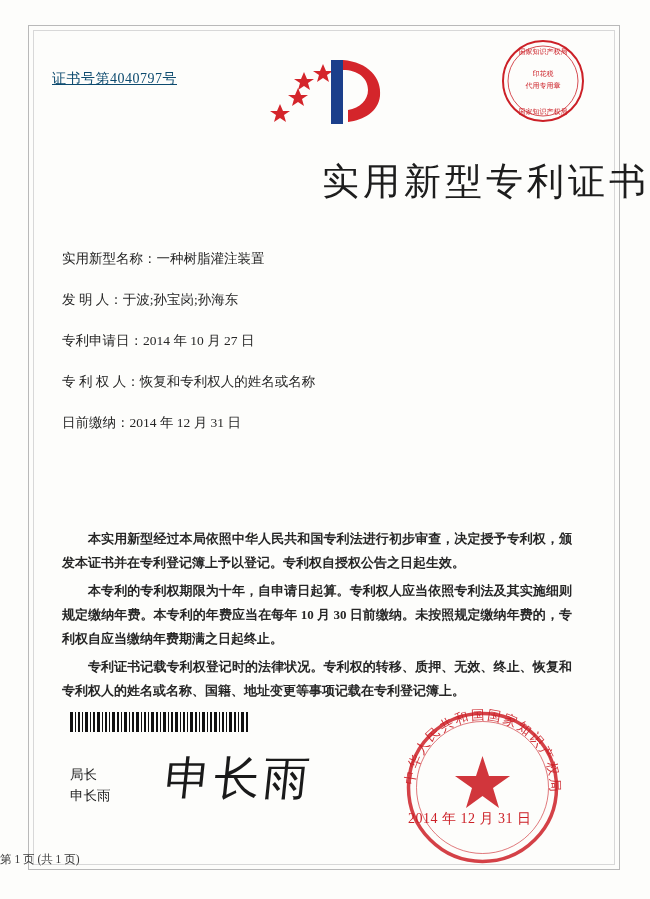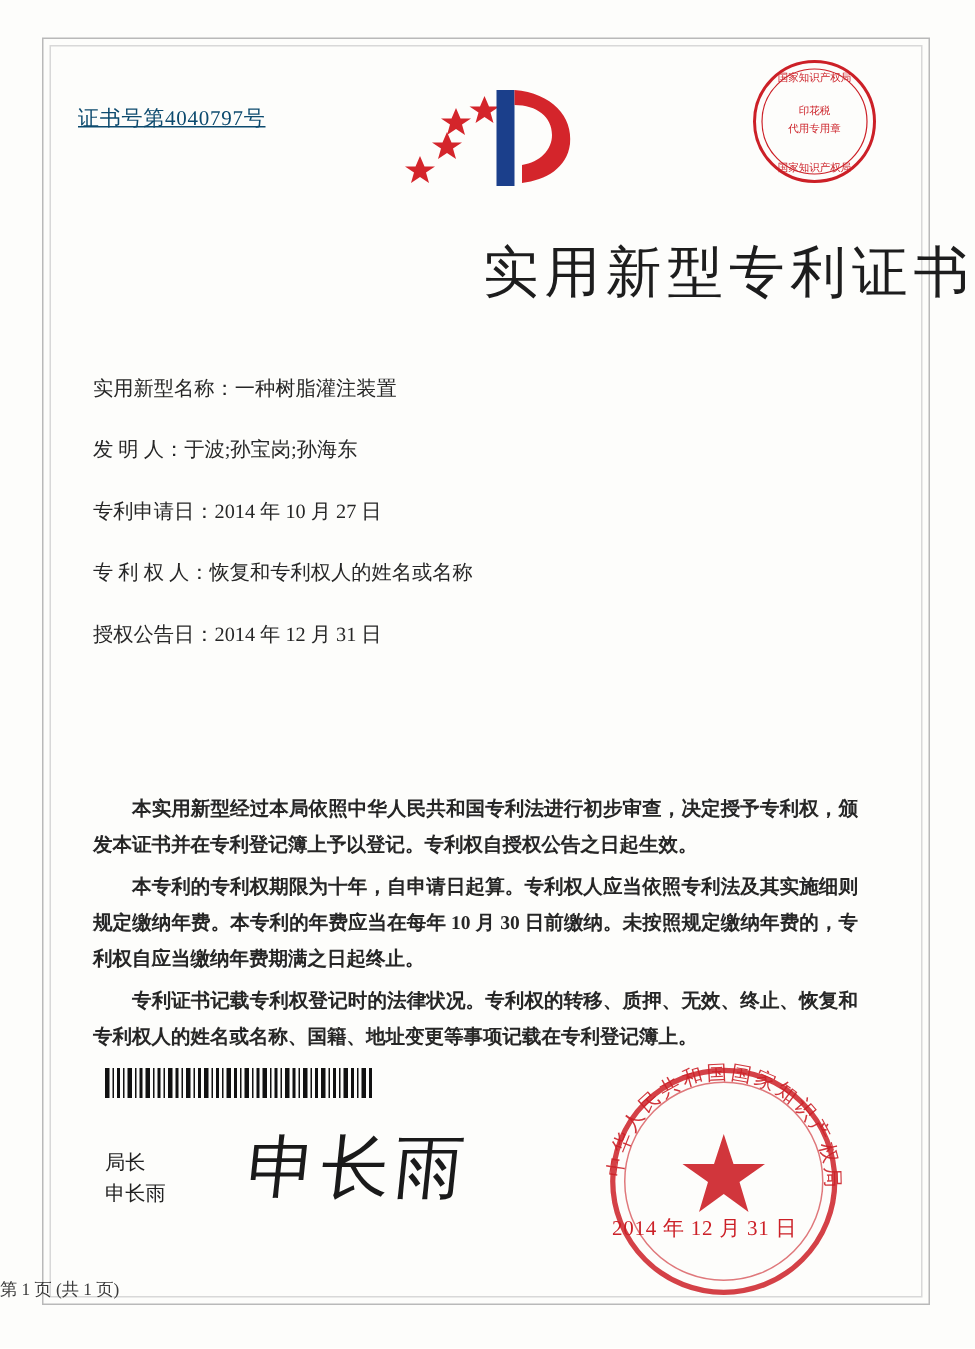--- a/index.html
+++ b/index.html
@@ -205,21 +205,21 @@
     <div class="field">
       <span class="lbl">发  明  人：</span><span class="val">于波;孙宝岗;孙海东</span>
     </div>
     <div class="field">
       <span class="lbl">专利申请日：</span><span class="val">2014 年 10 月 27 日</span>
     </div>
     <div class="field">
       <span class="lbl">专  利  权  人：</span><span class="val">恢复和专利权人的姓名或名称</span>
     </div>
     <div class="field">
-      <span class="lbl">授权公告日：</span><span class="val">2014 年 12 月 31 日</span>
+      <span class="lbl">日前缴纳：</span><span class="val">2014 年 12 月 31 日</span>
     </div>
   </div>
 
   <div class="paras">
     <div class="para">本实用新型经过本局依照中华人民共和国专利法进行初步审查，决定授予专利权，颁发本证书并在专利登记簿上予以登记。专利权自授权公告之日起生效。</div>
     <div class="para">本专利的专利权期限为十年，自申请日起算。专利权人应当依照专利法及其实施细则规定缴纳年费。本专利的年费应当在每年 10 月 30 日前缴纳。未按照规定缴纳年费的，专利权自应当缴纳年费期满之日起终止。</div>
     <div class="para">专利证书记载专利权登记时的法律状况。专利权的转移、质押、无效、终止、恢复和专利权人的姓名或名称、国籍、地址变更等事项记载在专利登记簿上。</div>
   </div>
 
   <div class="barcode">

